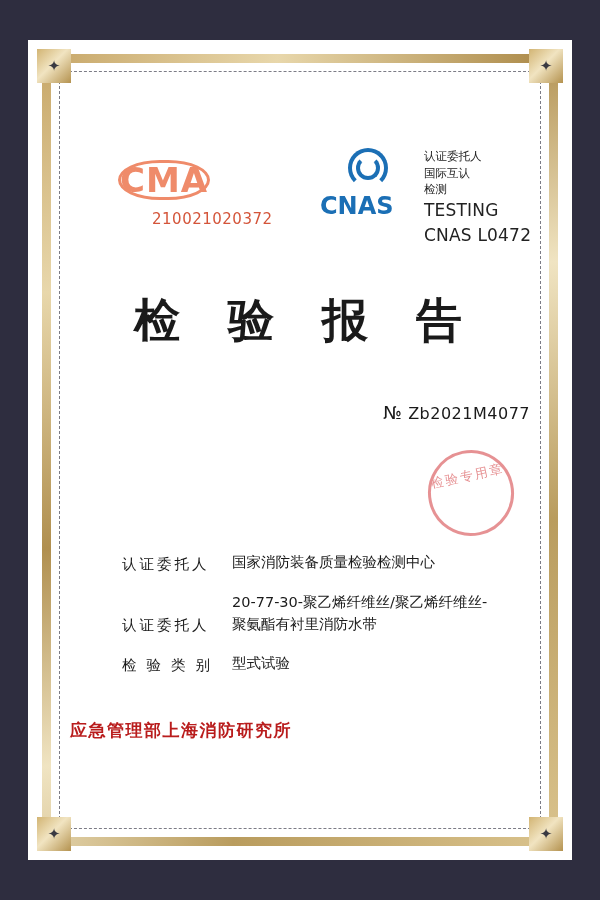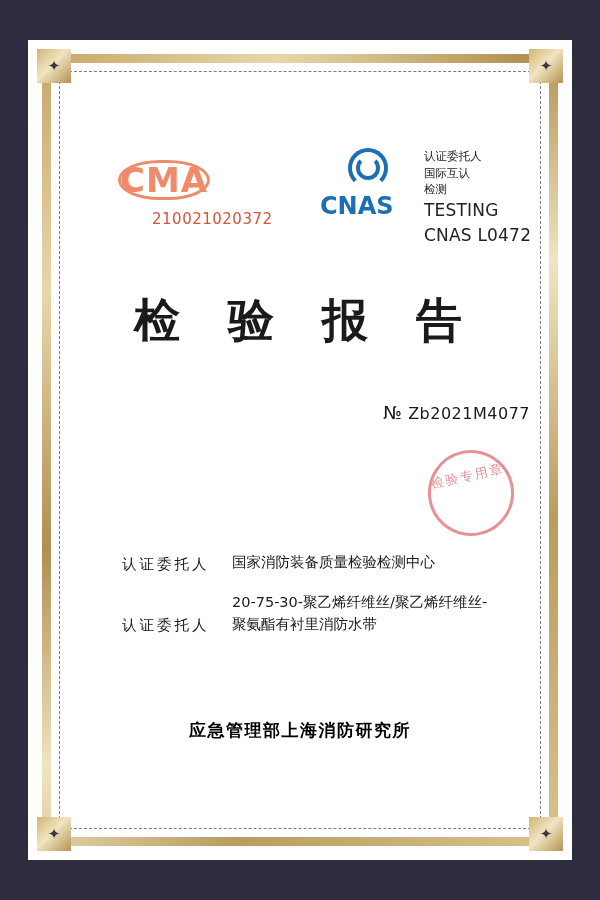--- a/index.html
+++ b/index.html
@@ -311,25 +311,25 @@
     color: #1b1b1b;
     font-family: "DejaVu Sans", sans-serif;
   }
 
   
   .footer {
     position: absolute;
     left: 0;
     right: 0;
     bottom: 72px;
-    text-align: center;
+    text-align: left;
     font-size: 17px;
     line-height: 1.85;
     letter-spacing: 1.5px;
-    color: #000000;
+    color: #b91c1c;
     font-weight: bold;
   }
 </style>
 </head>
 <body>
 
 <div class="cert-outer">
   <div class="gold-border"></div>
   <div class="dash-border"></div>
 
@@ -386,21 +386,25 @@
       <span>检验专用章</span>
     </div>
 
     <div class="fields">
       <div class="field-row">
         <div class="field-label">认证委托人</div>
         <div class="field-value">国家消防装备质量检验检测中心</div>
       </div>
       <div class="field-row">
         <div class="field-label">认证委托人</div>
-        <div class="field-value">20-75-30-聚乙烯纤维丝/聚乙烯纤维丝-聚氨酯有衬里消防水带</div>
+        <div class="field-value">20-77-30-聚乙烯纤维丝/聚乙烯纤维丝-聚氨酯有衬里消防水带</div>
+      </div>
+      <div class="field-row">
+        <div class="field-label">检 验 类 别</div>
+        <div class="field-value">型式试验</div>
       </div>
     </div>
 
     <div class="footer">
       <div>应急管理部上海消防研究所</div>
     </div>
 
   </div>
 </div>
 

